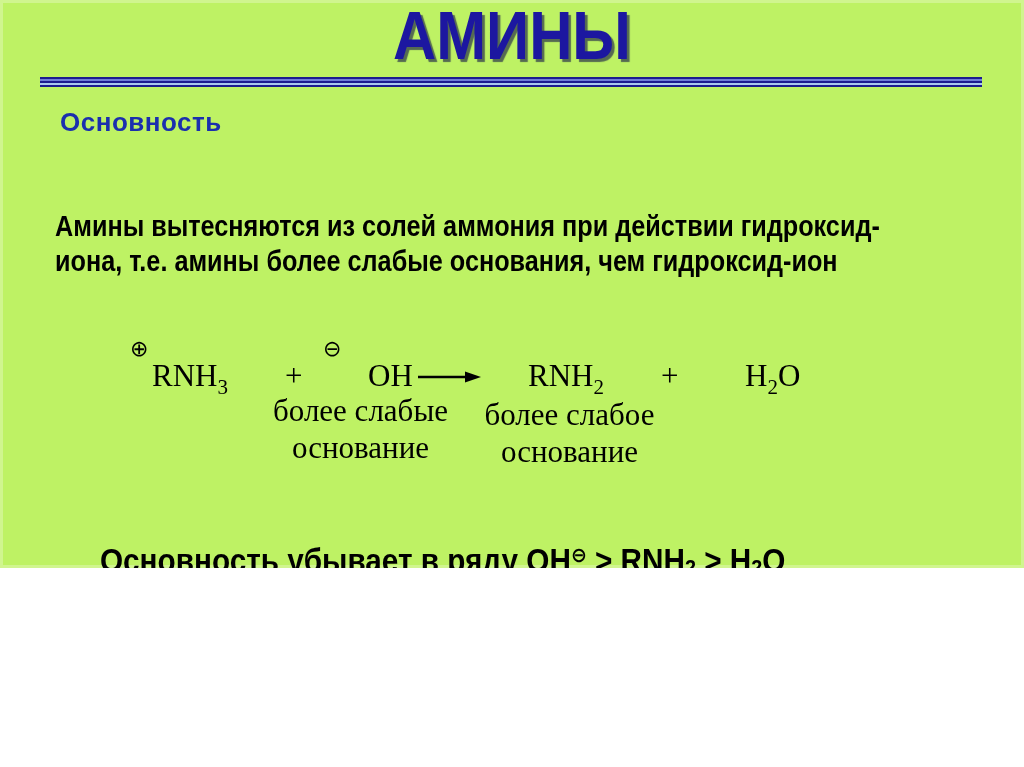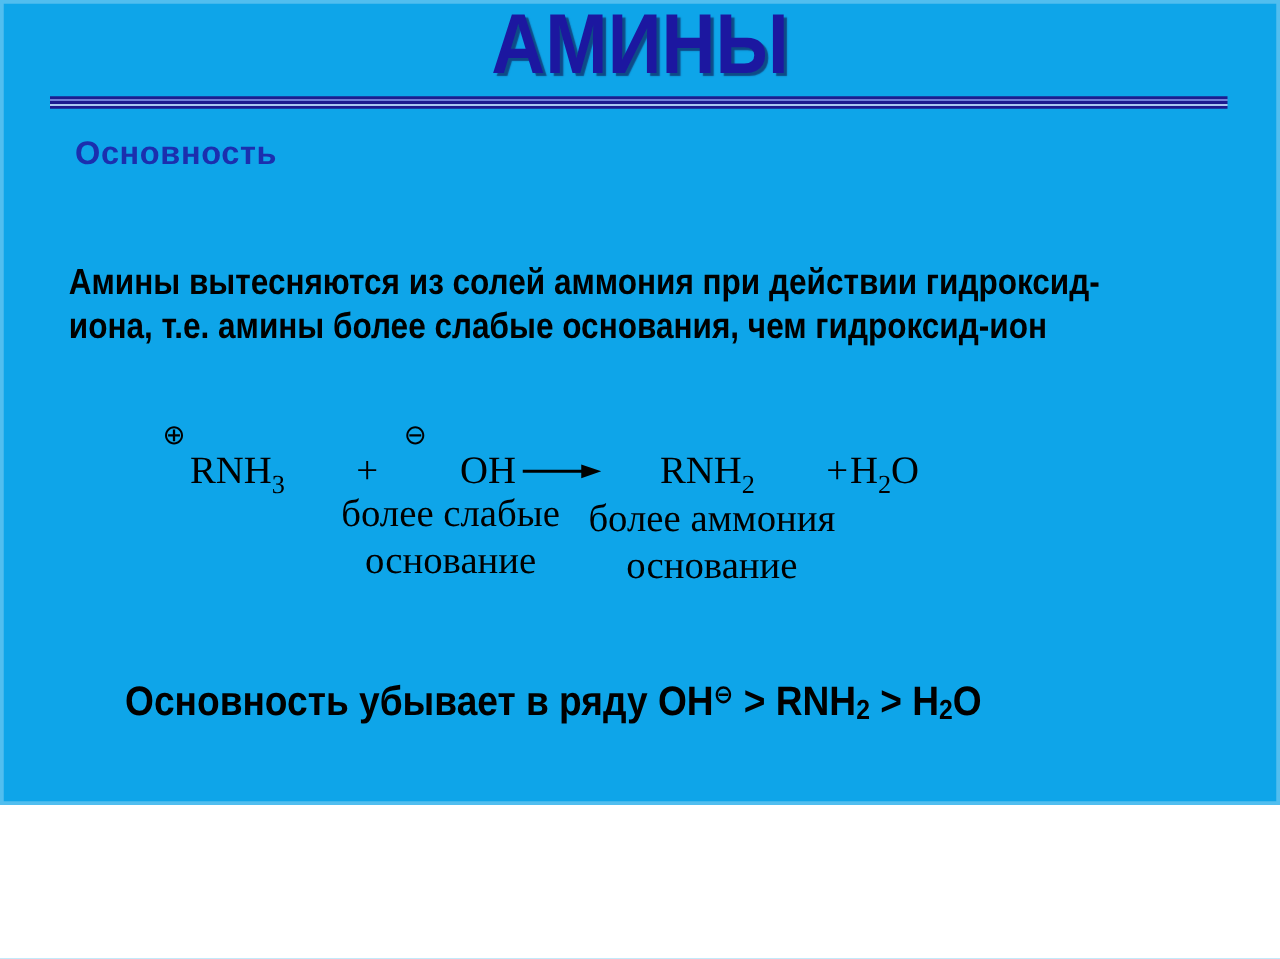--- a/index.html
+++ b/index.html
@@ -1,19 +1,19 @@
 <!DOCTYPE html>
 <html><head>
 <meta charset="utf-8">
 <style>
   html,body{margin:0;padding:0;}
   .slide{
     position:relative;
-    width:1024px;height:644px;
-    background:#0ea5e9;
+    width:1024px;height:568px;
+    background:#bef264;
     overflow:hidden;
     font-family:"Liberation Sans", sans-serif;
   }
   .slide::before{
     content:'';position:absolute;inset:0;
     border:3px solid rgba(255,255,255,0.28);
     pointer-events:none;
   }
   .title{
     position:absolute;top:2px;left:0;width:100%;
@@ -52,21 +52,21 @@
     font-family:"Liberation Serif", serif;
     font-size:31px;line-height:37px;
     color:#000;white-space:nowrap;margin-left:20px;
   }
   .sub{font-size:21px;position:relative;top:8px;}
   .eq-r1{left:132px;}
   .eq-plus1{left:265px;}
   .eq-r2{left:348px;text-align:center;}
   .eq-p1{left:508px;}
   .eq-plus2{left:641px;}
-  .eq-p2{left:660px;}
+  .eq-p2{left:725px;}
   .charge{
     position:absolute;top:337px;
     font-family:"DejaVu Sans", sans-serif;
     font-size:22px;line-height:24px;color:#000;
   }
   .charge-plus{left:130px;}
   .charge-minus{left:323px;}
   .arrow{position:absolute;left:418px;top:369px;}
   .label-block{
     position:absolute;
@@ -125,19 +125,19 @@
   <div class="eq-frag eq-plus2">+</div>
 
   <div class="eq-frag eq-p2"><span>H</span><span class="sub">2</span><span>O</span></div>
 
   <div class="label-block label-strong">
     <div>более слабые</div>
     <div>основание</div>
   </div>
 
   <div class="label-block label-weak">
-    <div>более аммония</div>
+    <div>более слабое</div>
     <div>основание</div>
   </div>
 
   <div class="conclusion"><span>Основность убывает в ряду OH</span><span class="sup">⊖</span><span> &gt; RNH</span><span class="csub">2</span><span> &gt; H</span><span class="csub">2</span><span>O</span></div>
 
 </div>
 
 </body></html>

